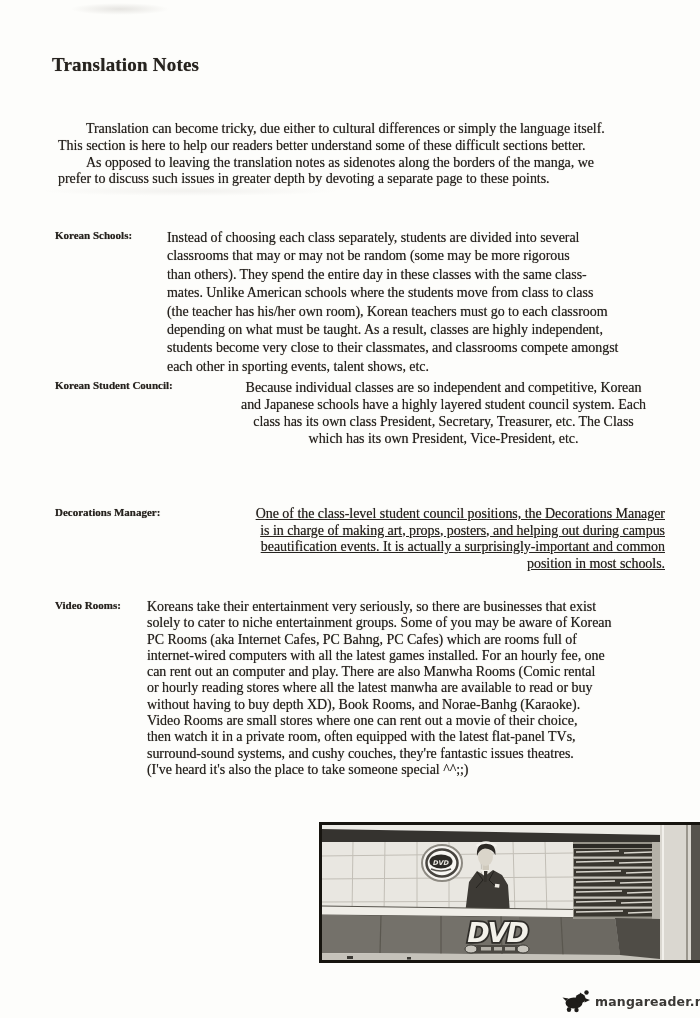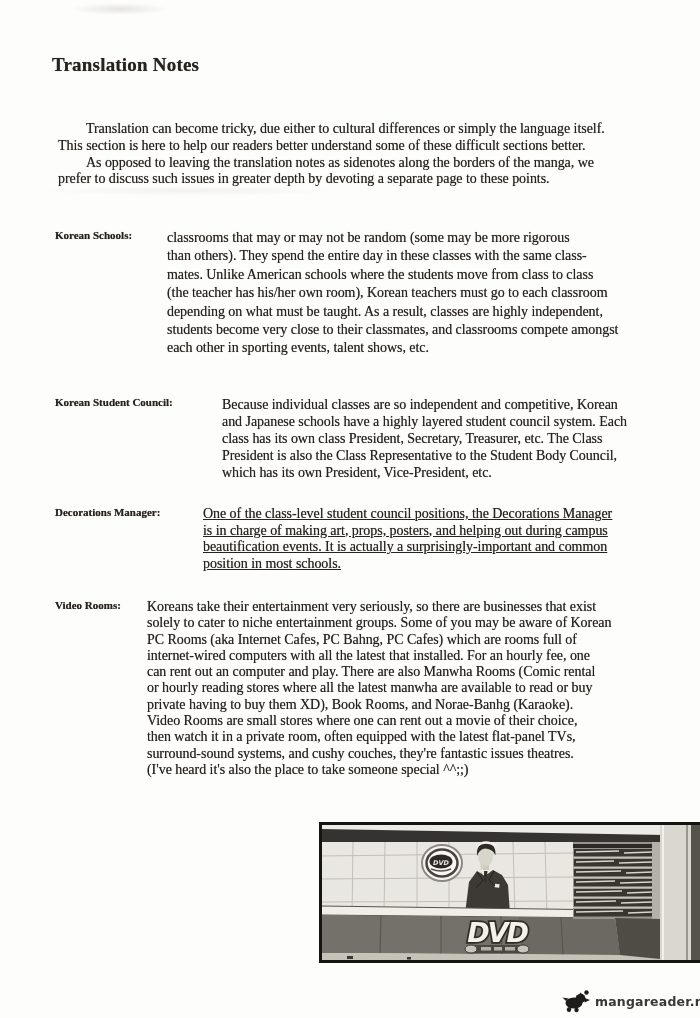--- a/index.html
+++ b/index.html
@@ -27,24 +27,24 @@
     letter-spacing:-0.05px;
   }
   .section{ position:absolute; left:55px; width:610px; }
   .section .label{
     position:absolute; left:0; top:0;
     font-weight:bold; font-size:11px; white-space:nowrap;
   }
   #section-korean-schools{ top:229px; }
   #section-korean-schools .body{ margin-left:112px; }
   #section-korean-schools .doc-line{ line-height:18.4px; }
-  #section-student-council{ top:396px; }
-  #section-student-council .body{ margin-left:167px; }
+  #section-student-council{ top:379px; }
+  #section-student-council .body{ margin-left:167px;text-align:center; }
   #section-student-council .doc-line{ line-height:17px; }
-  #section-decorations{ top:506px; }
+  #section-decorations{ top:506px;text-align:right; }
   #section-decorations .body{ margin-left:148px; }
   #section-decorations .doc-line{ line-height:16.5px;text-decoration:underline; }
   #section-video-rooms{ top:599px; }
   #section-video-rooms .body{ margin-left:92px; }
   #section-video-rooms .doc-line{ line-height:16.3px; }
 
   #manga-panel{
     position:absolute; left:287px; top:822px; width:410px; height:118px;padding-left:32px;
   }
   #watermark{
@@ -73,61 +73,61 @@
 <div id="intro">
   <div class="doc-line ink indent">Translation can become tricky, due either to cultural differences or simply the language itself.</div>
   <div class="doc-line ink">This section is here to help our readers better understand some of these difficult sections better.</div>
   <div class="doc-line ink indent">As opposed to leaving the translation notes as sidenotes along the borders of the manga, we</div>
   <div class="doc-line ink">prefer to discuss such issues in greater depth by devoting a separate page to these points.</div>
 </div>
 
 <div id="section-korean-schools" class="section">
   <div class="label ink">Korean Schools:</div>
   <div class="body">
+    <div class="doc-line ink">Instead of choosing each class separately, students are divided into several</div>
     <div class="doc-line ink">classrooms that may or may not be random (some may be more rigorous</div>
     <div class="doc-line ink">than others). They spend the entire day in these classes with the same class-</div>
     <div class="doc-line ink">mates. Unlike American schools where the students move from class to class</div>
     <div class="doc-line ink">(the teacher has his/her own room), Korean teachers must go to each classroom</div>
     <div class="doc-line ink">depending on what must be taught. As a result, classes are highly independent,</div>
     <div class="doc-line ink">students become very close to their classmates, and classrooms compete amongst</div>
     <div class="doc-line ink">each other in sporting events, talent shows, etc.</div>
   </div>
 </div>
 
 <div id="section-student-council" class="section">
   <div class="label ink">Korean Student Council:</div>
   <div class="body">
     <div class="doc-line ink">Because individual classes are so independent and competitive, Korean</div>
     <div class="doc-line ink">and Japanese schools have a highly layered student council system. Each</div>
     <div class="doc-line ink">class has its own class President, Secretary, Treasurer, etc. The Class</div>
-    <div class="doc-line ink">President is also the Class Representative to the Student Body Council,</div>
     <div class="doc-line ink">which has its own President, Vice-President, etc.</div>
   </div>
 </div>
 
 <div id="section-decorations" class="section">
   <div class="label ink">Decorations Manager:</div>
   <div class="body">
     <div class="doc-line ink">One of the class-level student council positions, the Decorations Manager</div>
     <div class="doc-line ink">is in charge of making art, props, posters, and helping out during campus</div>
     <div class="doc-line ink">beautification events. It is actually a surprisingly-important and common</div>
     <div class="doc-line ink">position in most schools.</div>
   </div>
 </div>
 
 <div id="section-video-rooms" class="section">
   <div class="label ink">Video Rooms:</div>
   <div class="body">
     <div class="doc-line ink">Koreans take their entertainment very seriously, so there are businesses that exist</div>
     <div class="doc-line ink">solely to cater to niche entertainment groups. Some of you may be aware of Korean</div>
     <div class="doc-line ink">PC Rooms (aka Internet Cafes, PC Bahng, PC Cafes) which are rooms full of</div>
-    <div class="doc-line ink">internet-wired computers with all the latest that installed. For an hourly fee, one</div>
+    <div class="doc-line ink">internet-wired computers with all the latest games installed. For an hourly fee, one</div>
     <div class="doc-line ink">can rent out an computer and play. There are also Manwha Rooms (Comic rental</div>
     <div class="doc-line ink">or hourly reading stores where all the latest manwha are available to read or buy</div>
-    <div class="doc-line ink">private having to buy them XD), Book Rooms, and Norae-Banhg (Karaoke).</div>
+    <div class="doc-line ink">without having to buy depth XD), Book Rooms, and Norae-Banhg (Karaoke).</div>
     <div class="doc-line ink">Video Rooms are small stores where one can rent out a movie of their choice,</div>
     <div class="doc-line ink">then watch it in a private room, often equipped with the latest flat-panel TVs,</div>
     <div class="doc-line ink">surround-sound systems, and cushy couches, they're fantastic issues theatres.</div>
     <div class="doc-line ink">(I've heard it's also the place to take someone special ^^;;)</div>
   </div>
 </div>
 
 <div id="manga-panel">
 <svg width="410" height="141" viewBox="0 0 410 141" xmlns="http://www.w3.org/2000/svg">
 

